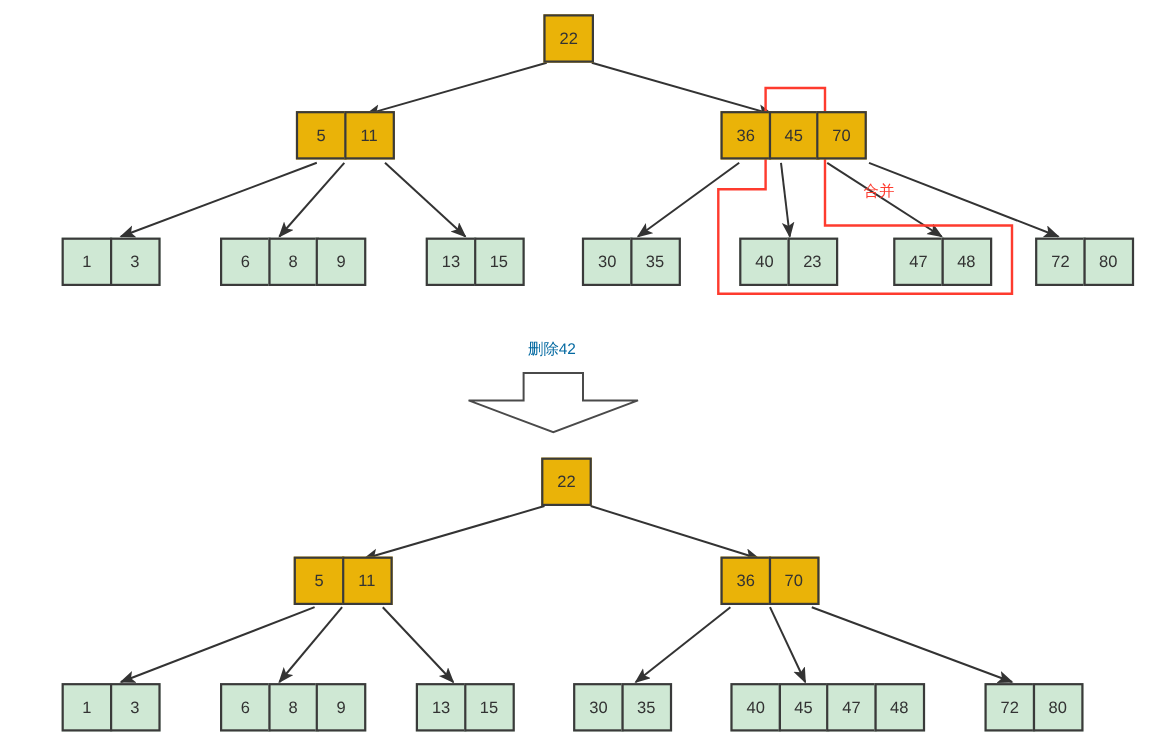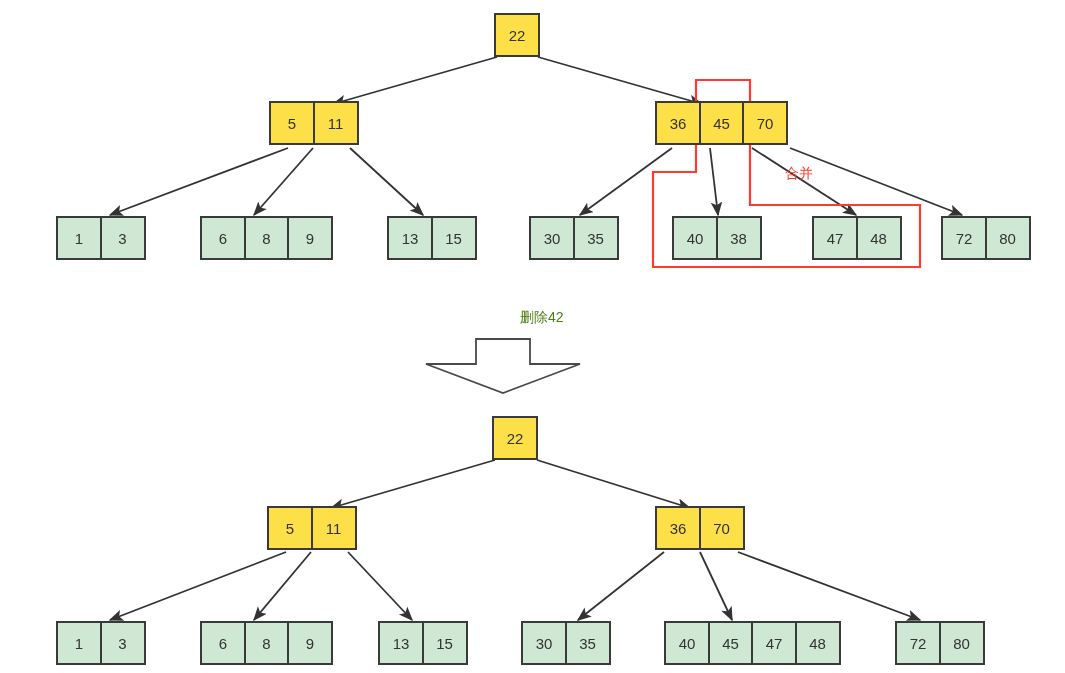--- a/index.html
+++ b/index.html
@@ -14,27 +14,26 @@
   .node{position:absolute;display:flex;}
   .cell{
     box-sizing:border-box;
     width:46px;height:44px;
     border:2.5px solid #3a3a3a;
     display:flex;align-items:center;justify-content:center;
     font-size:15px;color:#333333;
     margin-left:-2.5px;
   }
   .cell:first-child{margin-left:0;}
-  .cell.blue{background:#fde047;}
+  .cell.blue{background:#eab308;}
   .cell.green{background:#cfe8d4;}
   .arrow-label{
     position:absolute;
-    font-size:14px;color:#4d7c0f;
+    font-size:14px;color:#0369a1;
     white-space:nowrap;
-    margin-left:40px;
   }
   .merge-label{
     position:absolute;
     font-size:14px;color:#fe3b2e;
     white-space:nowrap;
   }
 </style>
 </head>
 <body>
 
@@ -118,21 +117,21 @@
     <div class="cell green">15</div>
   </div>
 
   <div class="node" style="left:529px;top:216px;">
     <div class="cell green">30</div>
     <div class="cell green">35</div>
   </div>
 
   <div class="node" style="left:672px;top:216px;">
     <div class="cell green">40</div>
-    <div class="cell green">38</div>
+    <div class="cell green">23</div>
   </div>
 
   <div class="node" style="left:812px;top:216px;">
     <div class="cell green">47</div>
     <div class="cell green">48</div>
   </div>
 
   <div class="node" style="left:941px;top:216px;">
     <div class="cell green">72</div>
     <div class="cell green">80</div>

